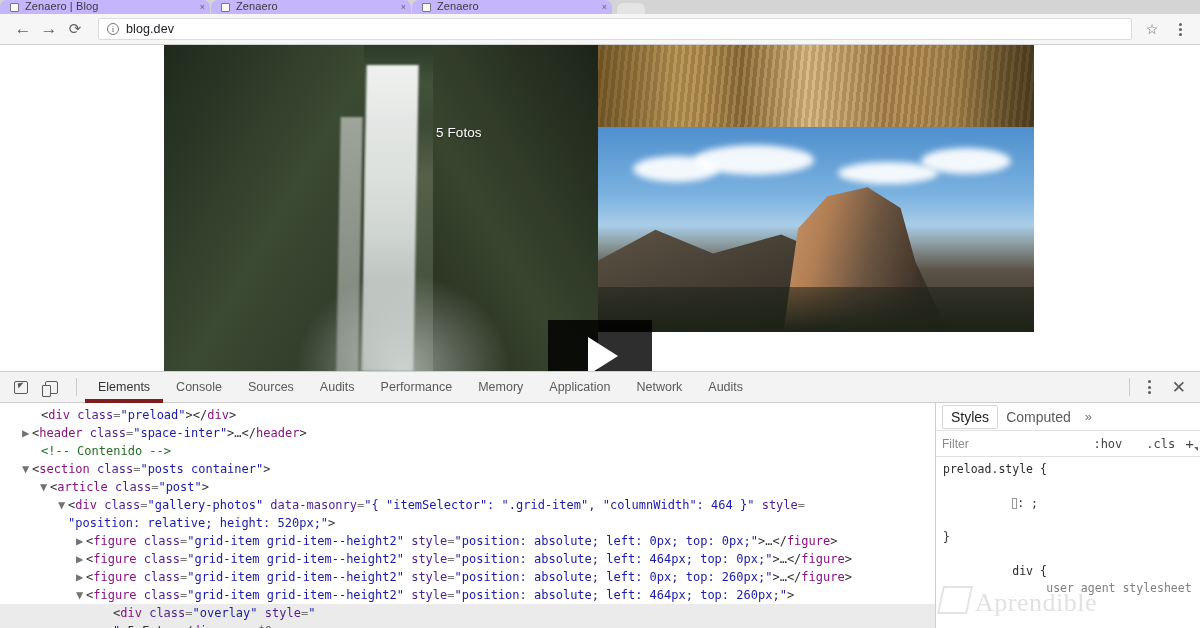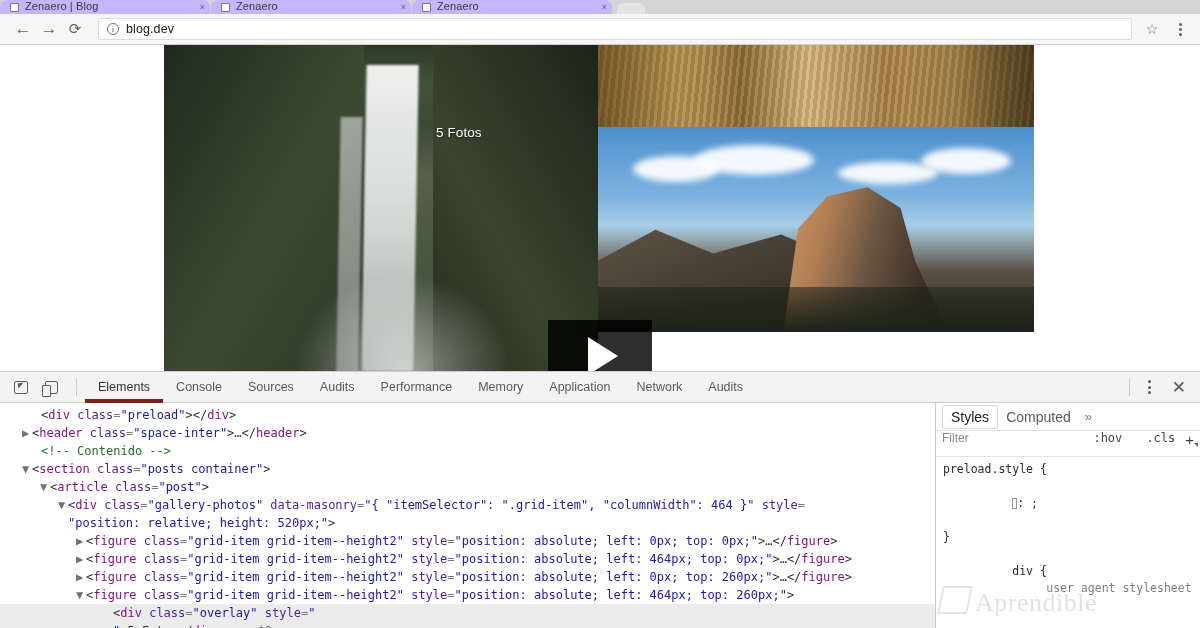--- a/index.html
+++ b/index.html
@@ -124,21 +124,21 @@
   .eq { color:#777; }
   .arrow { color:#737373; display:inline-block; width:10px; }
   .selmark { color:#666; }
 
   #styles-pane { width:265px; border-left:1px solid #cdcdcd; background:#fff;
                  display:flex; flex-direction:column; overflow:hidden; position:relative; }
   #styles-tabs { height:28px; border-bottom:1px solid #e0e0e0; display:flex; align-items:center; padding-left:6px; flex:0 0 auto;}
   .st-tab { font-size:14px; color:#5a5a5a; padding:3px 8px; }
   .st-tab.selected { color:#222; background:#fff; border:1px solid #d6d6d6; border-radius:2px; }
   #st-more { font-size:13px; color:#777; padding-left:6px; }
-  #styles-filterbar { height:26px; border-bottom:1px solid #e0e0e0; display:flex; align-items:flex-start;
+  #styles-filterbar { height:26px; border-bottom:1px solid #e0e0e0; display:flex; align-items:center;
                       padding:0 6px; flex:0 0 auto; font-size:12px; color:#5a5a5a; }
   #filter-input { flex:1; color:#8a8a8a; font-size:12px; }
   .fbtn { font-family:"DejaVu Sans Mono", monospace; font-size:12px; color:#444; margin-left:24px; }
   #plus-btn { font-size:15px; color:#444; margin-left:10px; position:relative; }
   #plus-btn:after { content:""; position:absolute; right:-4px; bottom:1px; border-left:4px solid transparent; border-top:4px solid #666; }
   #styles-content { flex:1; overflow:hidden; font-family:"DejaVu Sans Mono", monospace;
                     font-size:11.5px; line-height:17px; padding:4px 0 0 0; position:relative; }
   .css-line { padding-left:7px; white-space:pre; color:#333; }
   .sel { color:#2a2a2a; }
   .ua { color:#808080; }

